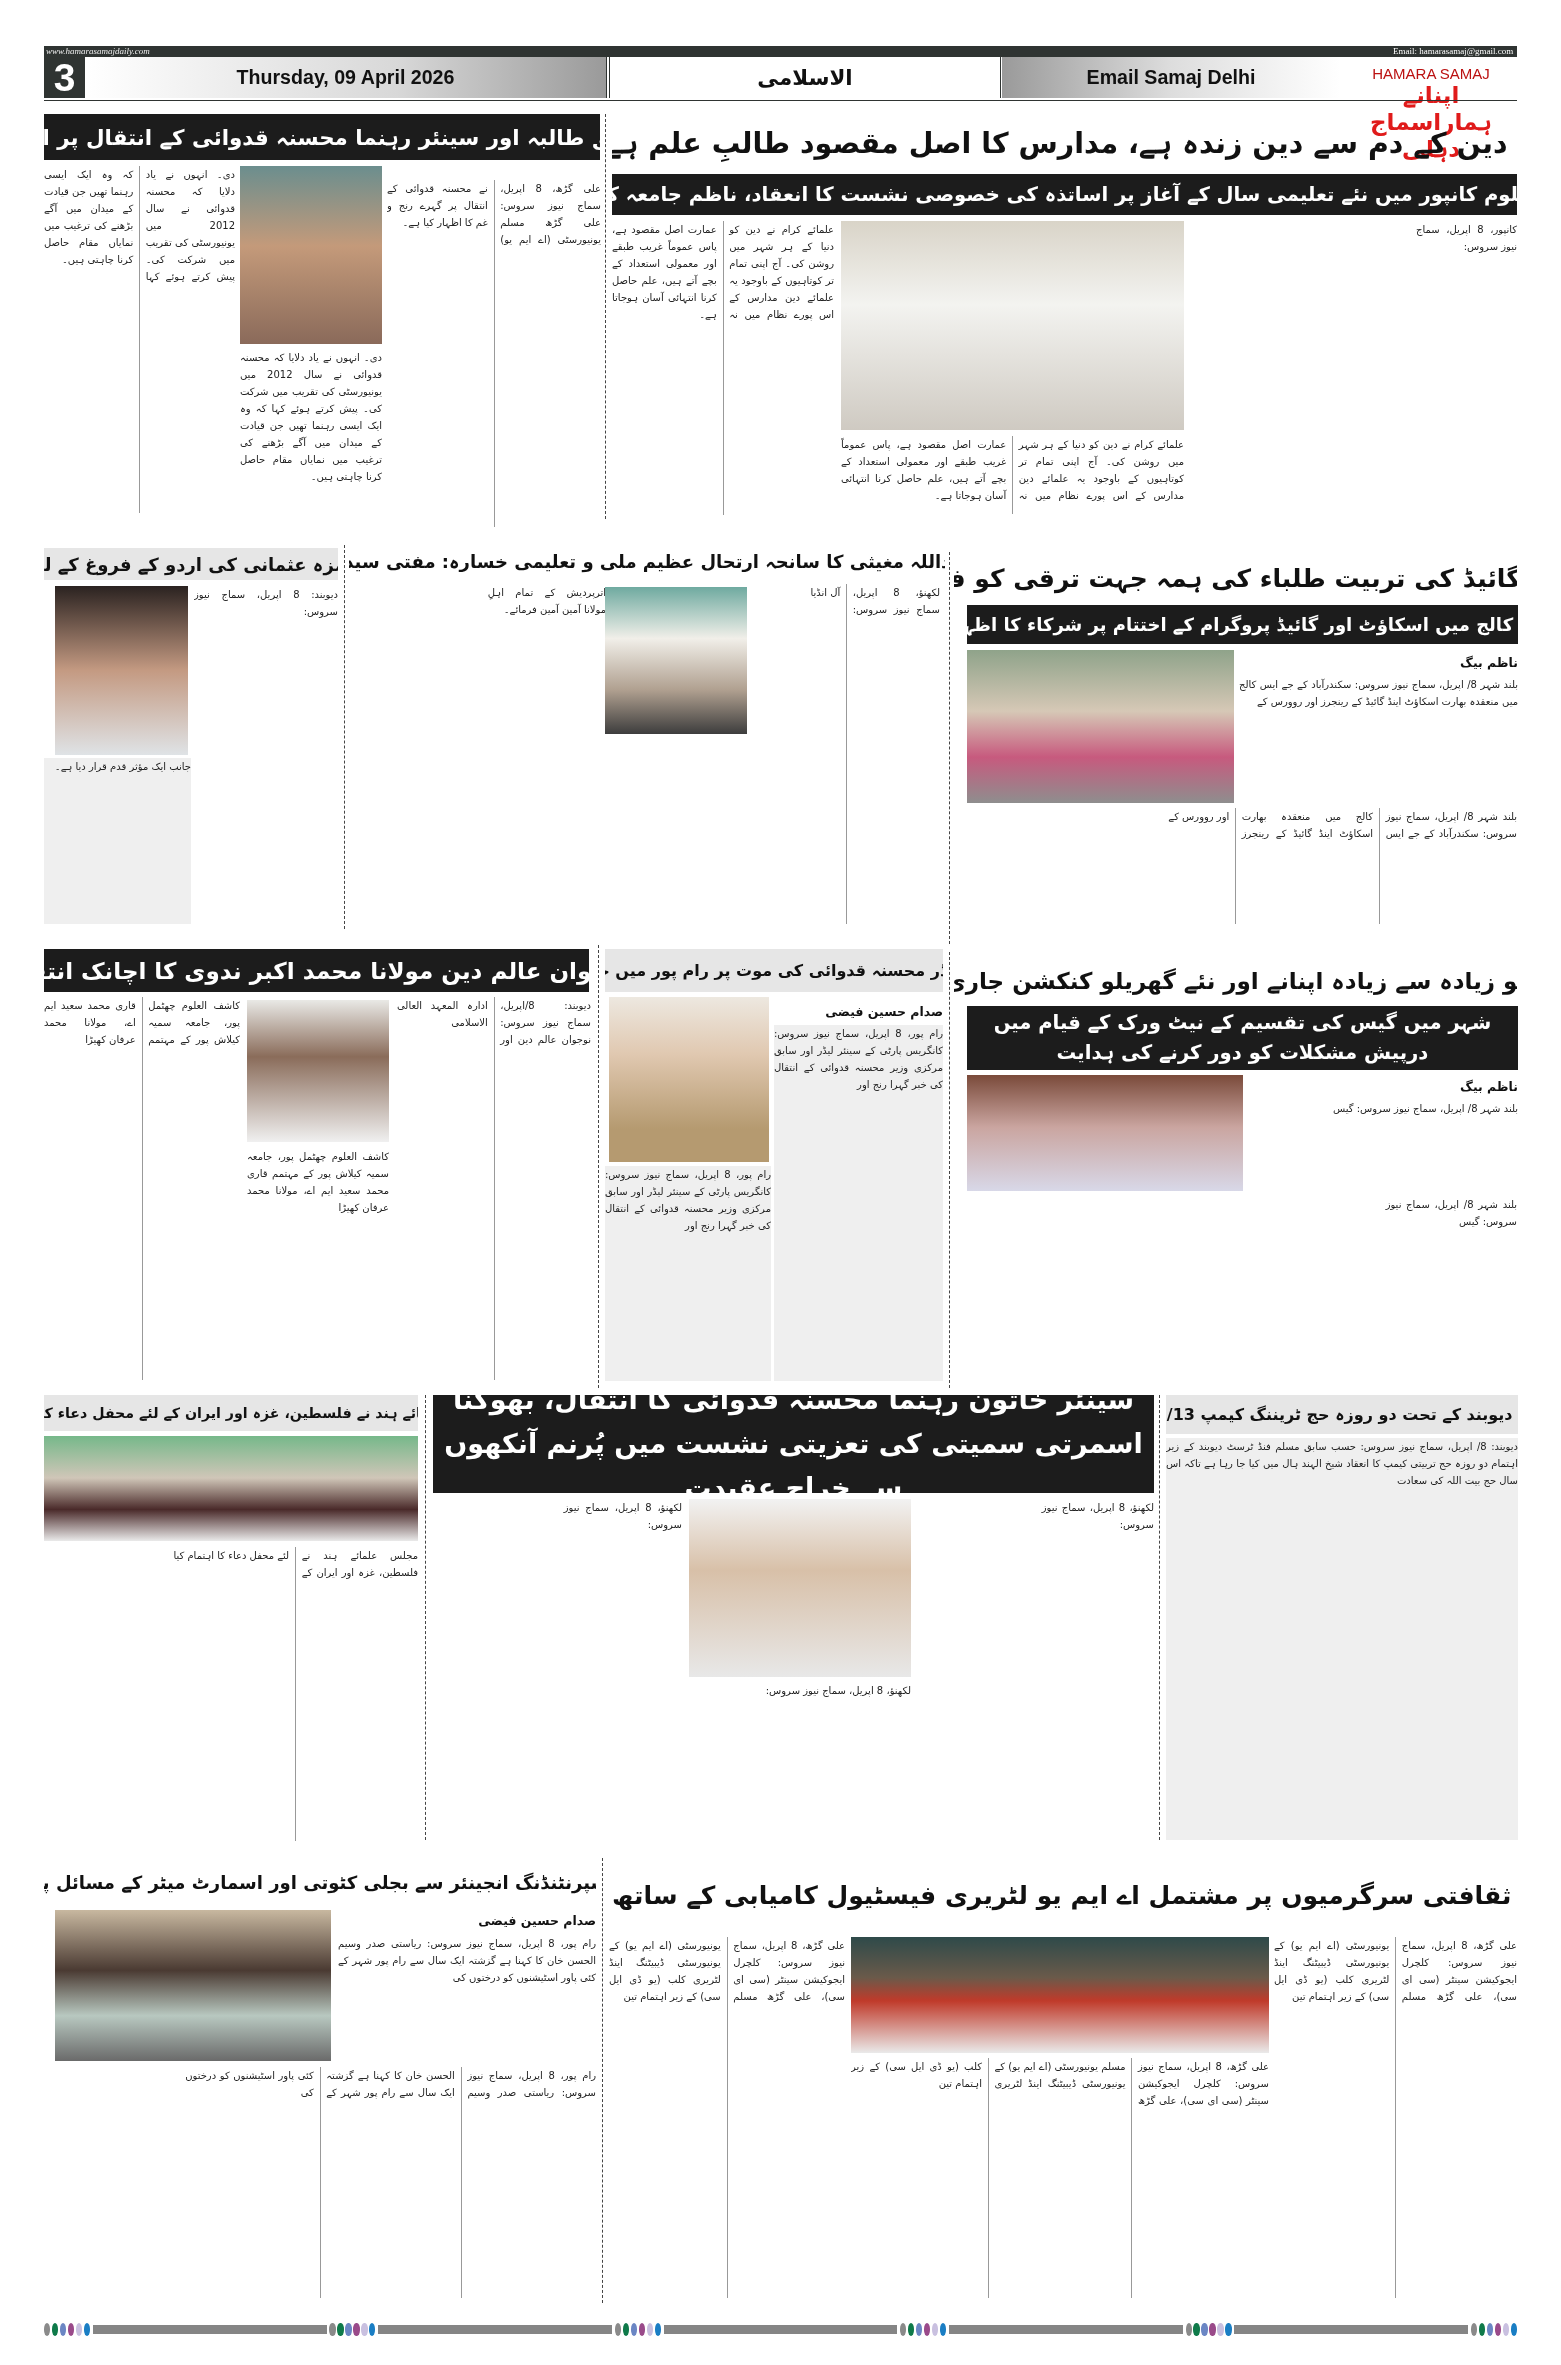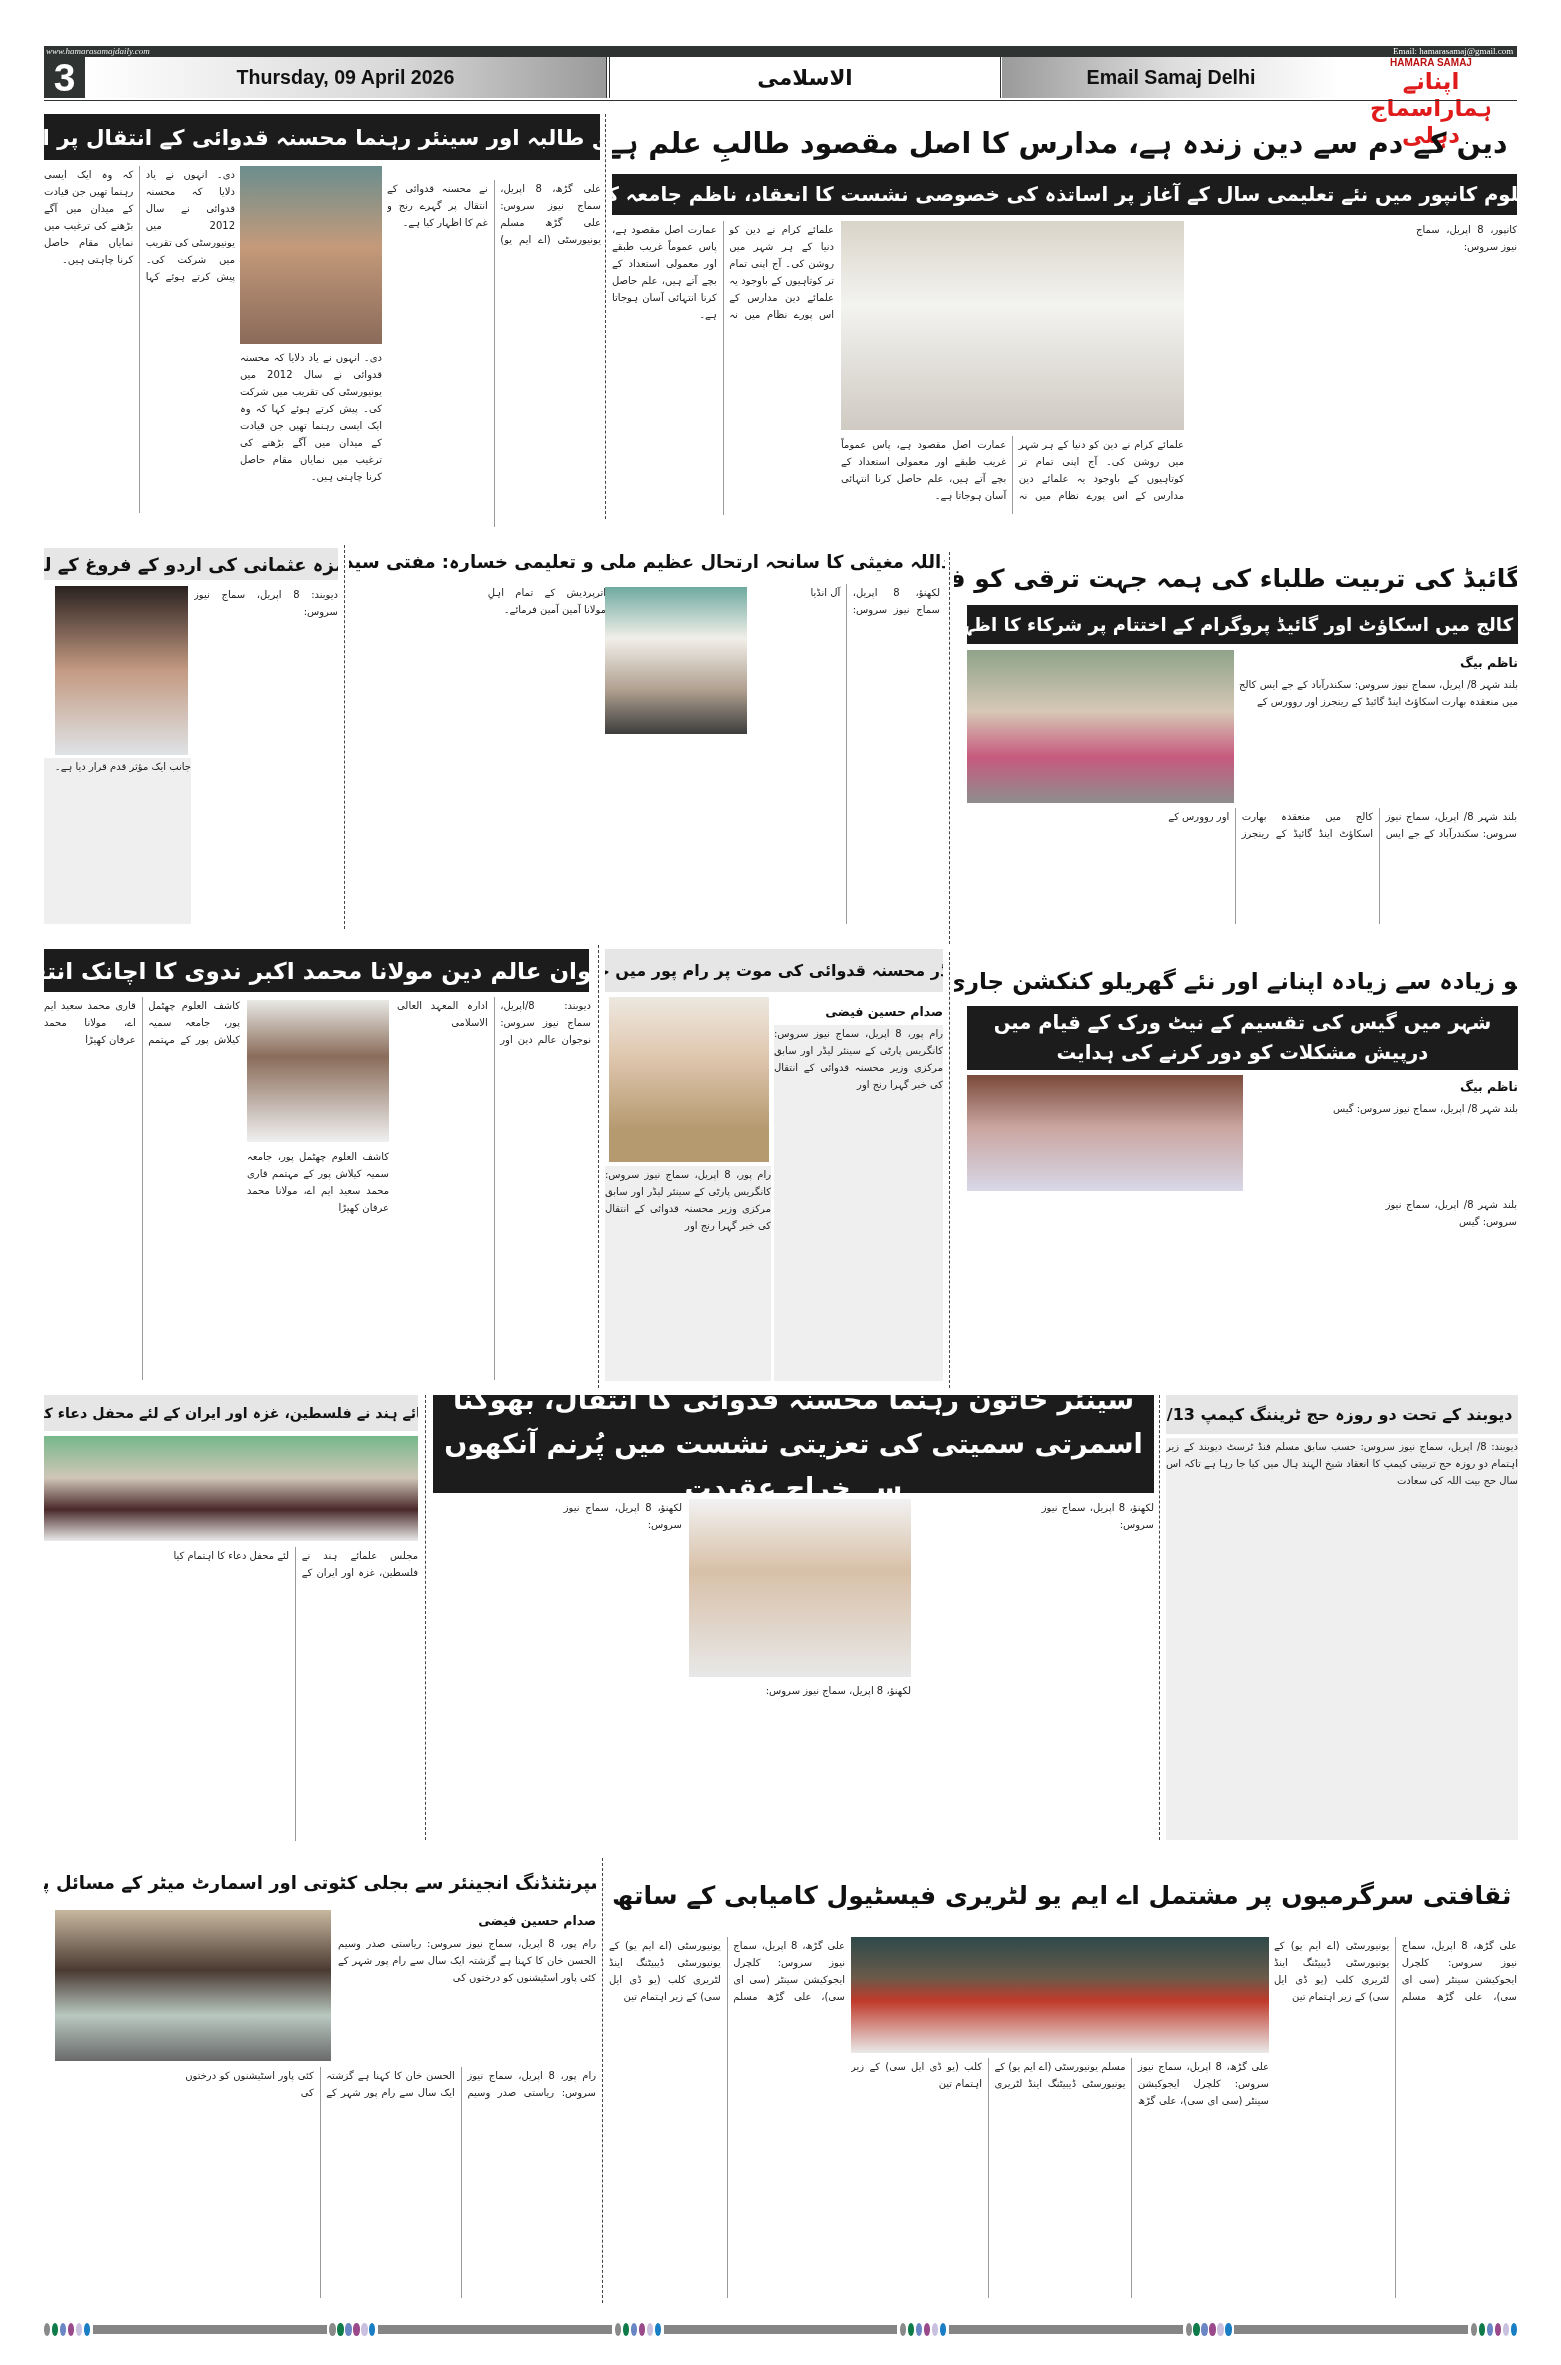--- a/index.html
+++ b/index.html
@@ -6,21 +6,21 @@
 body{width:1562px;height:2366px;background:#fff;font-family:"DejaVu Sans",sans-serif;position:relative;overflow:hidden;color:#111}
 .abs{position:absolute}
 .topbar{left:44px;top:46px;width:1473px;height:10.7px;background:#2f3432}
 .url{left:46px;top:46px;font-family:"Liberation Serif",serif;font-style:italic;font-size:9px;color:#eee}
 .email{right:46px;top:46px;font-family:Liberation Serif, serif;font-size:9px;color:#fff;background:#2f3432;padding:0 2.7px}
 .pagenum{left:44px;top:57px;width:41px;height:41px;background:#2f3432;color:#fff;font-family:"Liberation Sans",sans-serif;font-weight:bold;font-size:39px;text-align:center;line-height:41px}
 .datebox{left:85px;top:57px;width:522px;height:41px;background:linear-gradient(90deg,#fff 0%,#d8d8d8 60%,#9a9a9a 100%);border-right:1.8px solid #2f3432;font-family:"Liberation Sans",sans-serif;font-weight:bold;font-size:19.6px;display:flex;align-items:center;justify-content:center}
 .sectionbox{left:609px;top:57px;width:392px;height:41px;border-left:1.8px solid #2f3432;border-right:1.8px solid #2f3432;font-weight:bold;font-size:21.4px;display:flex;align-items:center;justify-content:center;direction:rtl}
 .namebox{left:1002px;top:57px;width:338px;height:41px;background:linear-gradient(90deg,#9a9a9a 0%,#ddd 50%,#fff 100%);font-family:"Liberation Sans",sans-serif;font-weight:bold;font-size:19.6px;display:flex;align-items:center;justify-content:center}
 .logo{left:1344px;top:57px;width:174px;height:41px;text-align:center}
-.logo .en{font-family:"Liberation Sans",sans-serif;font-weight:bold;font-size:10px;color:#b11;}
+.logo .en{font-family:"Liberation Sans",sans-serif;font-weight:normal;font-size:15px;color:#b11;margin-top:8px;}
 .logo .ur{font-weight:bold;font-size:23px;color:#e01b1b;direction:rtl;line-height:27px}
 .hbar{border-top:1.8px solid #2f3432}
 .head-dark{background:#1c1c1c;color:#fff;direction:rtl;font-weight:bold;display:flex;align-items:center;justify-content:center;overflow:hidden;white-space:nowrap}
 .head-light{background:#e6e6e6;color:#111;direction:rtl;font-weight:bold;display:flex;align-items:center;justify-content:center;overflow:hidden;white-space:nowrap}
 .head-plain{color:#111;direction:rtl;font-weight:bold;display:flex;align-items:center;justify-content:center;overflow:hidden;white-space:nowrap}
 .body{direction:rtl;font-size:10px;line-height:17px;color:#222;column-gap:12.5px;column-rule:0.9px solid #999;text-align:justify;overflow:hidden}
 .shade{background:#efefef}
 .photo{overflow:hidden}
 .byline{direction:rtl;font-weight:bold;font-size:12.5px;text-align:right;color:#111}
 .vrule{border-left:1.8px dashed #444}

